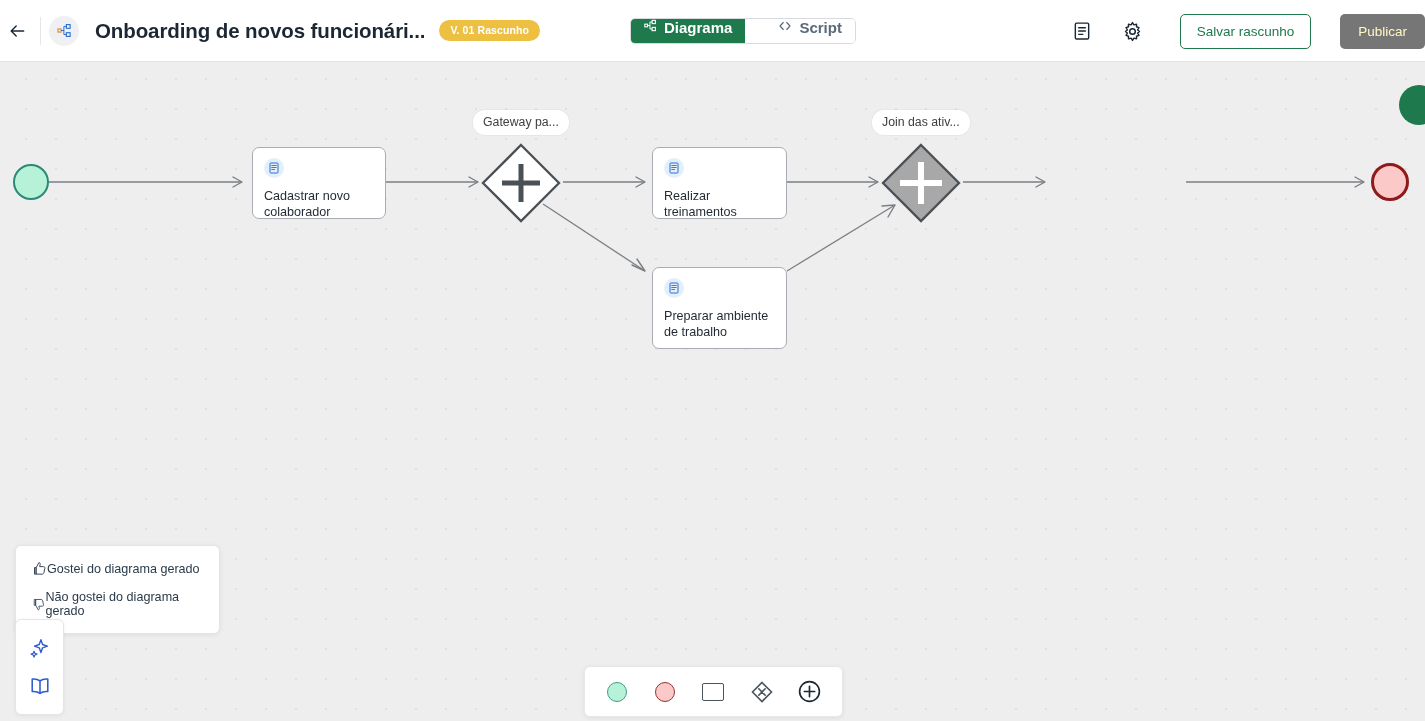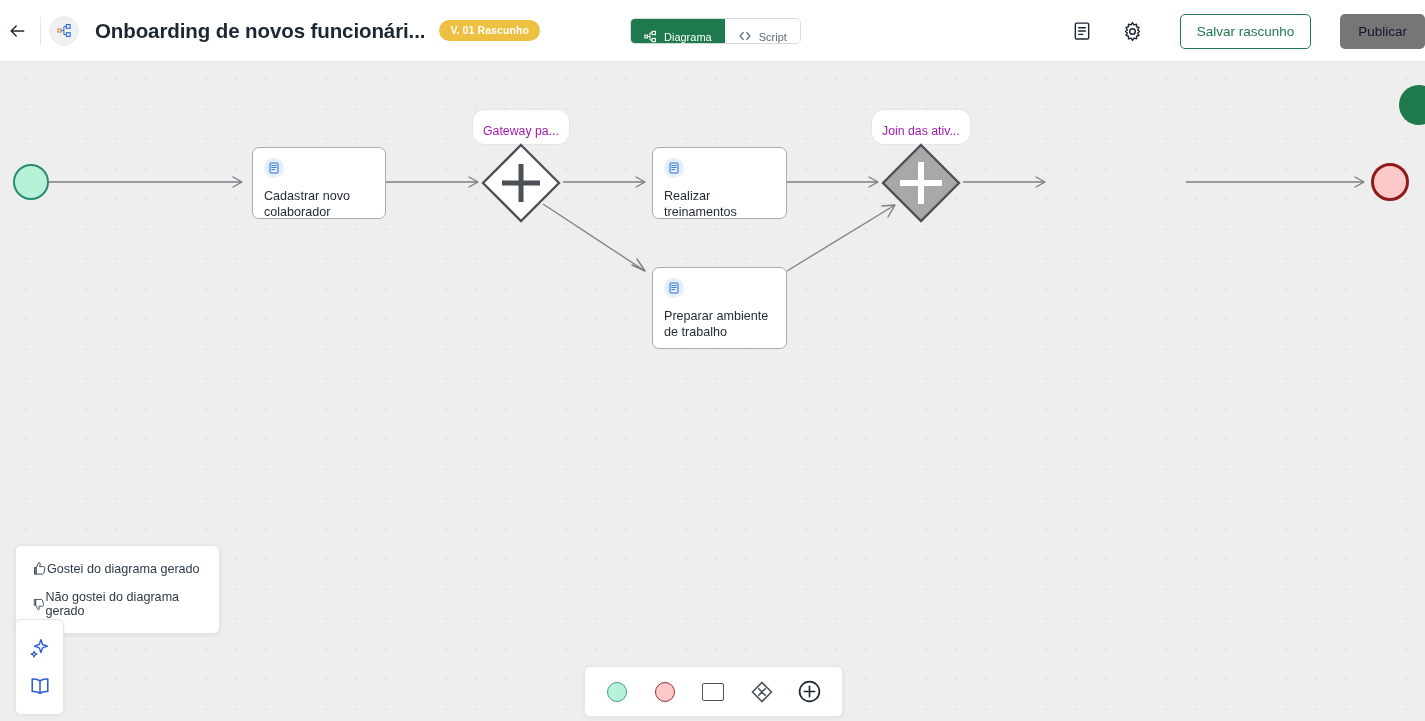--- a/index.html
+++ b/index.html
@@ -50,46 +50,46 @@
 
   
   .tabgroup {
     position: absolute; left: 630px; top: 18px;
     display: flex; align-items: stretch;
     border: 1px solid #d6d9dd; border-radius: 5px;
     overflow: hidden; height: 26px;
     background: #ffffff;
   }
   .tab {
-    display: flex; align-items: flex-end; gap: 7px;
-    padding: 0 13px; font-size: 11px; font-weight: normal;
+    display: flex; align-items: flex-start; gap: 7px;
+    padding: 0 13px; font-size: 15px; font-weight: bold;
     cursor: pointer; white-space: nowrap;
   }
   .tab.active { background: #1e7a4d; color: #ffffff; }
-  .tab.inactive { background: #ffffff; color: #5c6b7a; }
+  .tab.inactive { background: #ffffff; color: #5c6b7a; margin-left: 20px; }
 
   
   .hdr-right {
     position: absolute; right: 0; top: 0; height: 62px;
     display: flex; align-items: center; gap: 15px;
   }
   .icon-btn {
     width: 36px; height: 36px; display: flex;
     align-items: center; justify-content: center; cursor: pointer;
   }
   .btn-outline {
     margin-left: 14px;
     border: 1px solid #1e7a4d; color: #1e7a4d; background: #ffffff;
     border-radius: 5px; font-size: 13.5px; padding: 9px 16px;
     cursor: pointer; white-space: nowrap;
     font-family: "Liberation Sans", sans-serif;
   }
   .btn-grey {
     margin-left: 14px; margin-right: 0px;
-    border: none; color: #0f172a; background: #767676;
+    border: none; color: #fef9c3; background: #767676;
     border-radius: 5px; font-size: 13.5px; padding: 10px 18px;
     cursor: pointer; white-space: nowrap;
     font-family: "Liberation Sans", sans-serif;
   }
 
   
   .canvas {
     position: absolute; top: 62px; left: 0;
     width: 1425px; height: 659px;
     background-color: #eeeeee;
@@ -129,22 +129,22 @@
   .evt-end {
     width: 38px; height: 38px;
     background: #fcc9c9; border: 3px solid #8f1a1a;
   }
 
   .gw {
     position: absolute; cursor: pointer;
   }
   .gw-label {
     position: absolute; background: #ffffff; border-radius: 12px;
-    font-size: 12.3px; color: #a21caf;
-    padding: 14px 10px 6px 10px; white-space: nowrap;
+    font-size: 12.3px; color: #404040;
+    padding: 5px 10px 6px 10px; white-space: nowrap;
     box-shadow: 0 0 0 1px rgba(0,0,0,0.03);
   }
 
   
   .fab-green {
     position: absolute; right: -14px; top: 23px;
     width: 40px; height: 40px; border-radius: 50%;
     background: #1e7a4d; cursor: pointer;
   }
 

